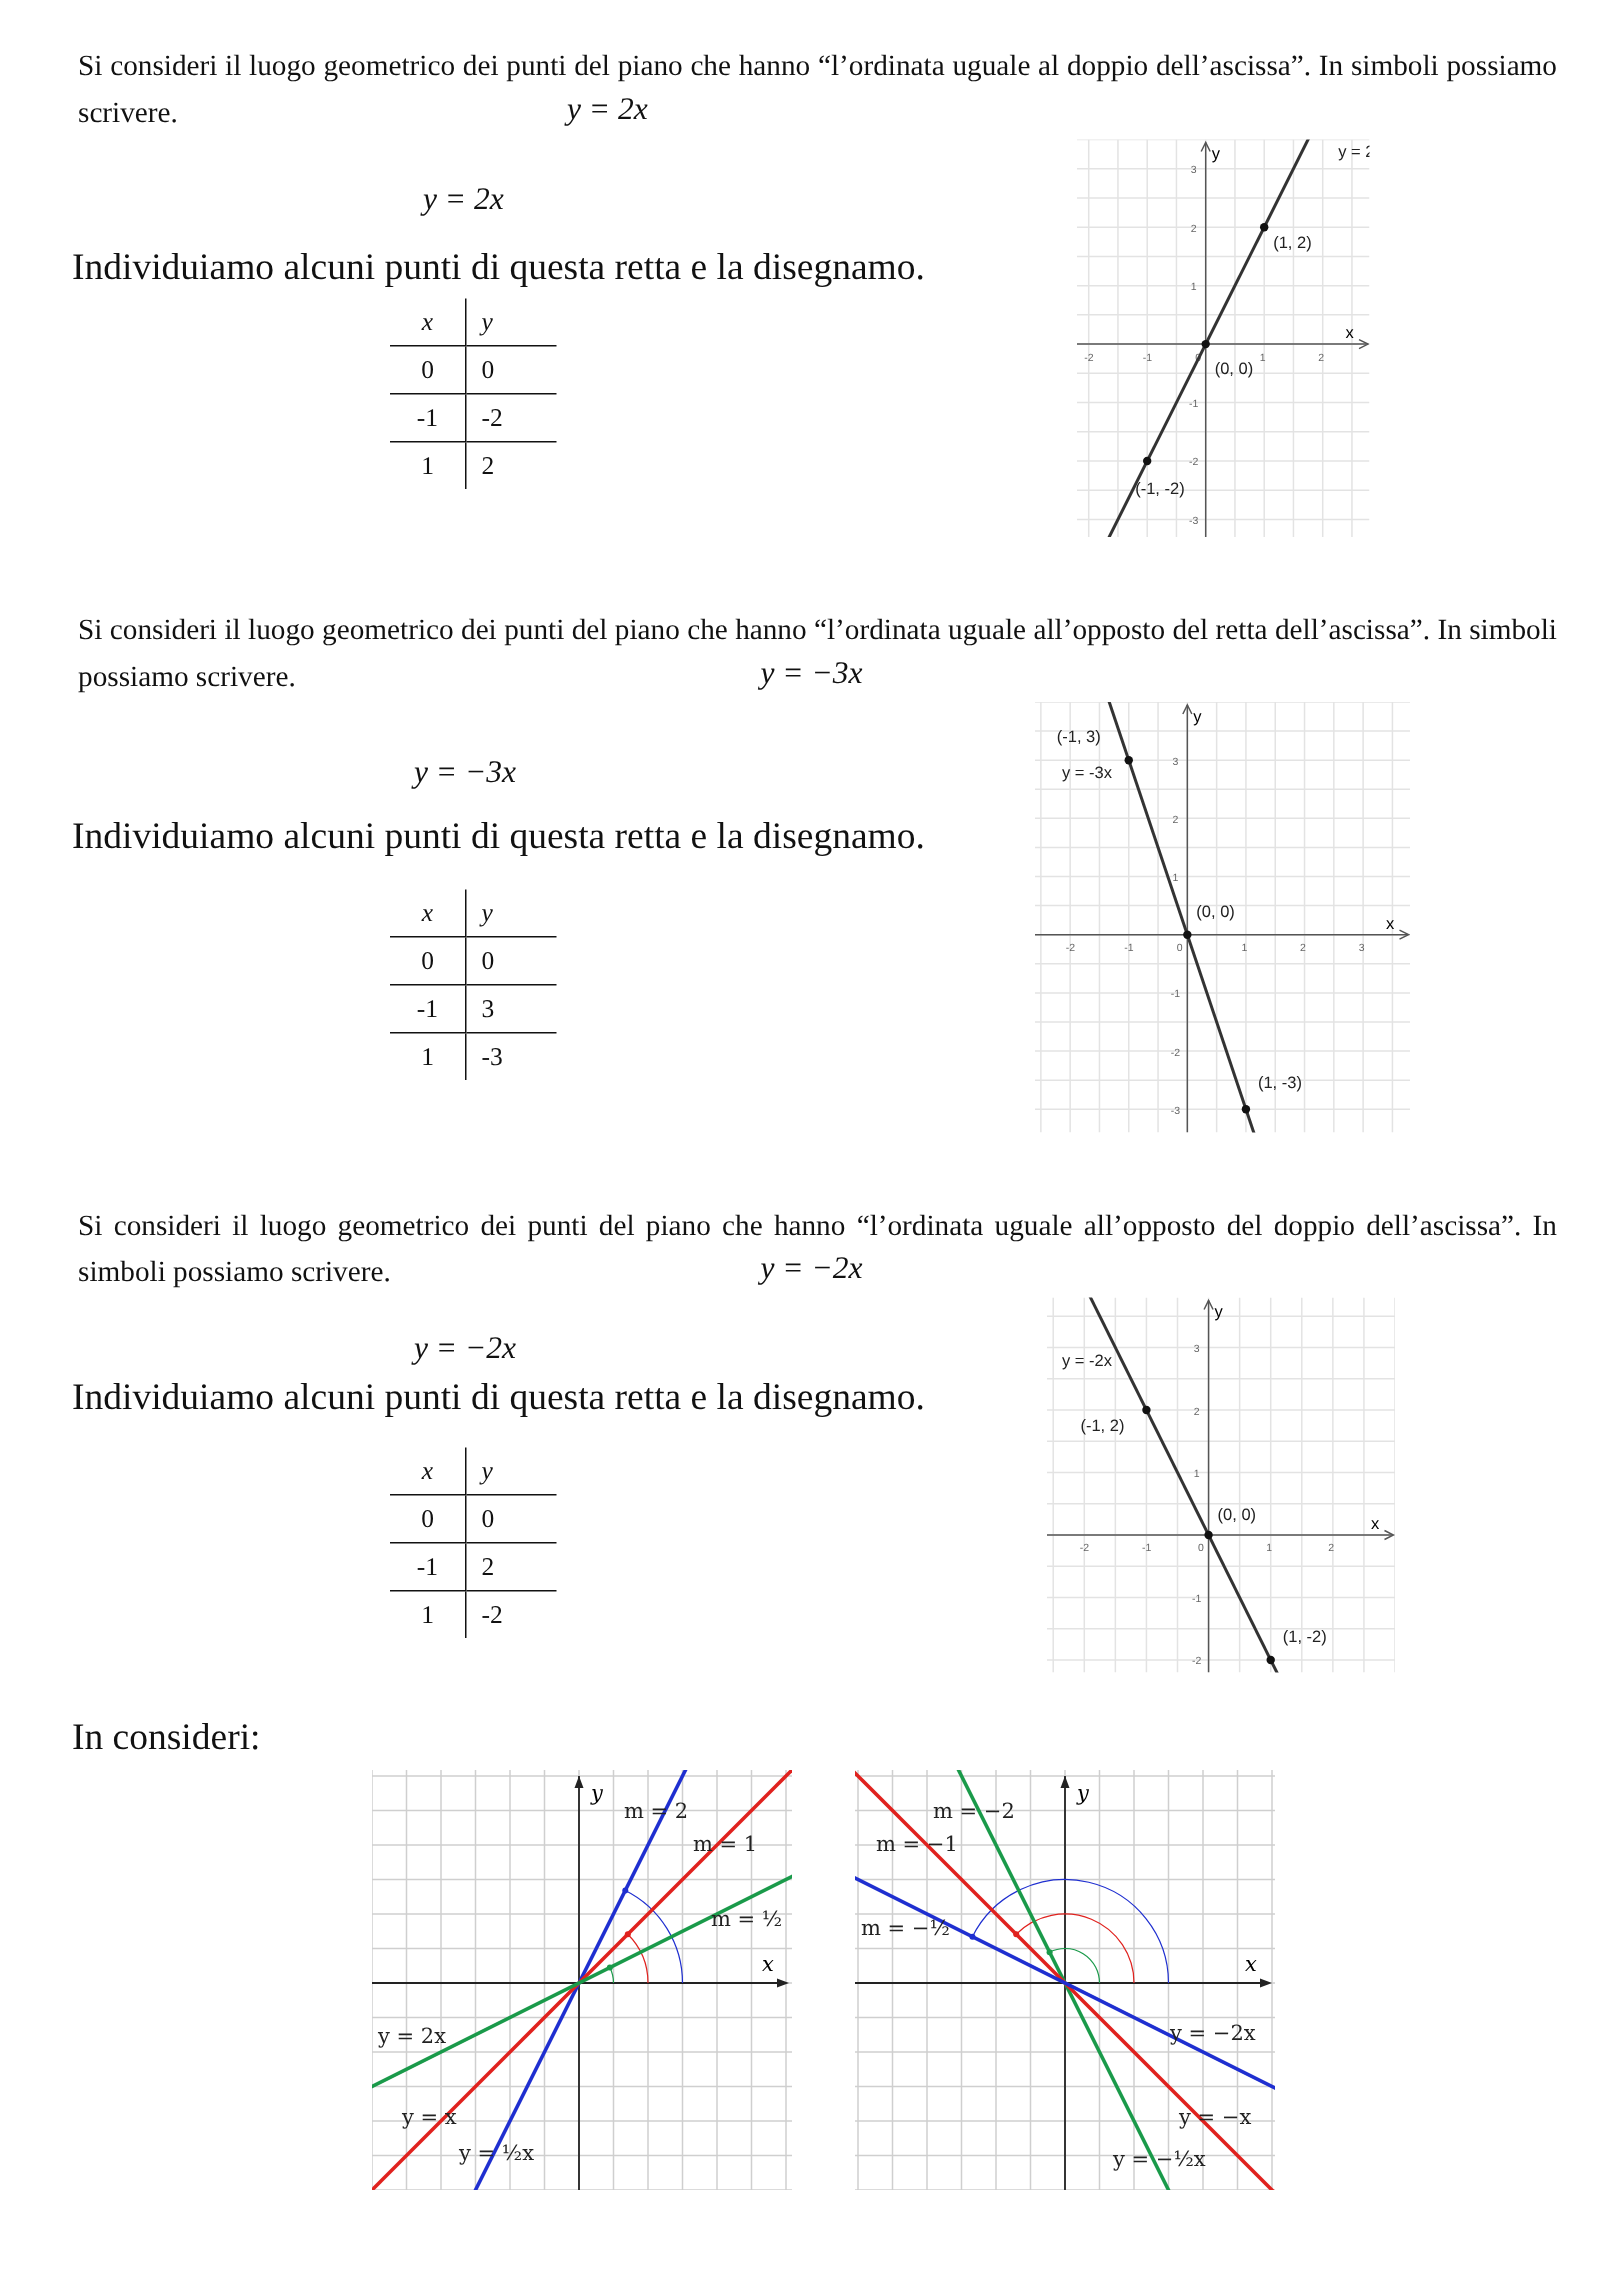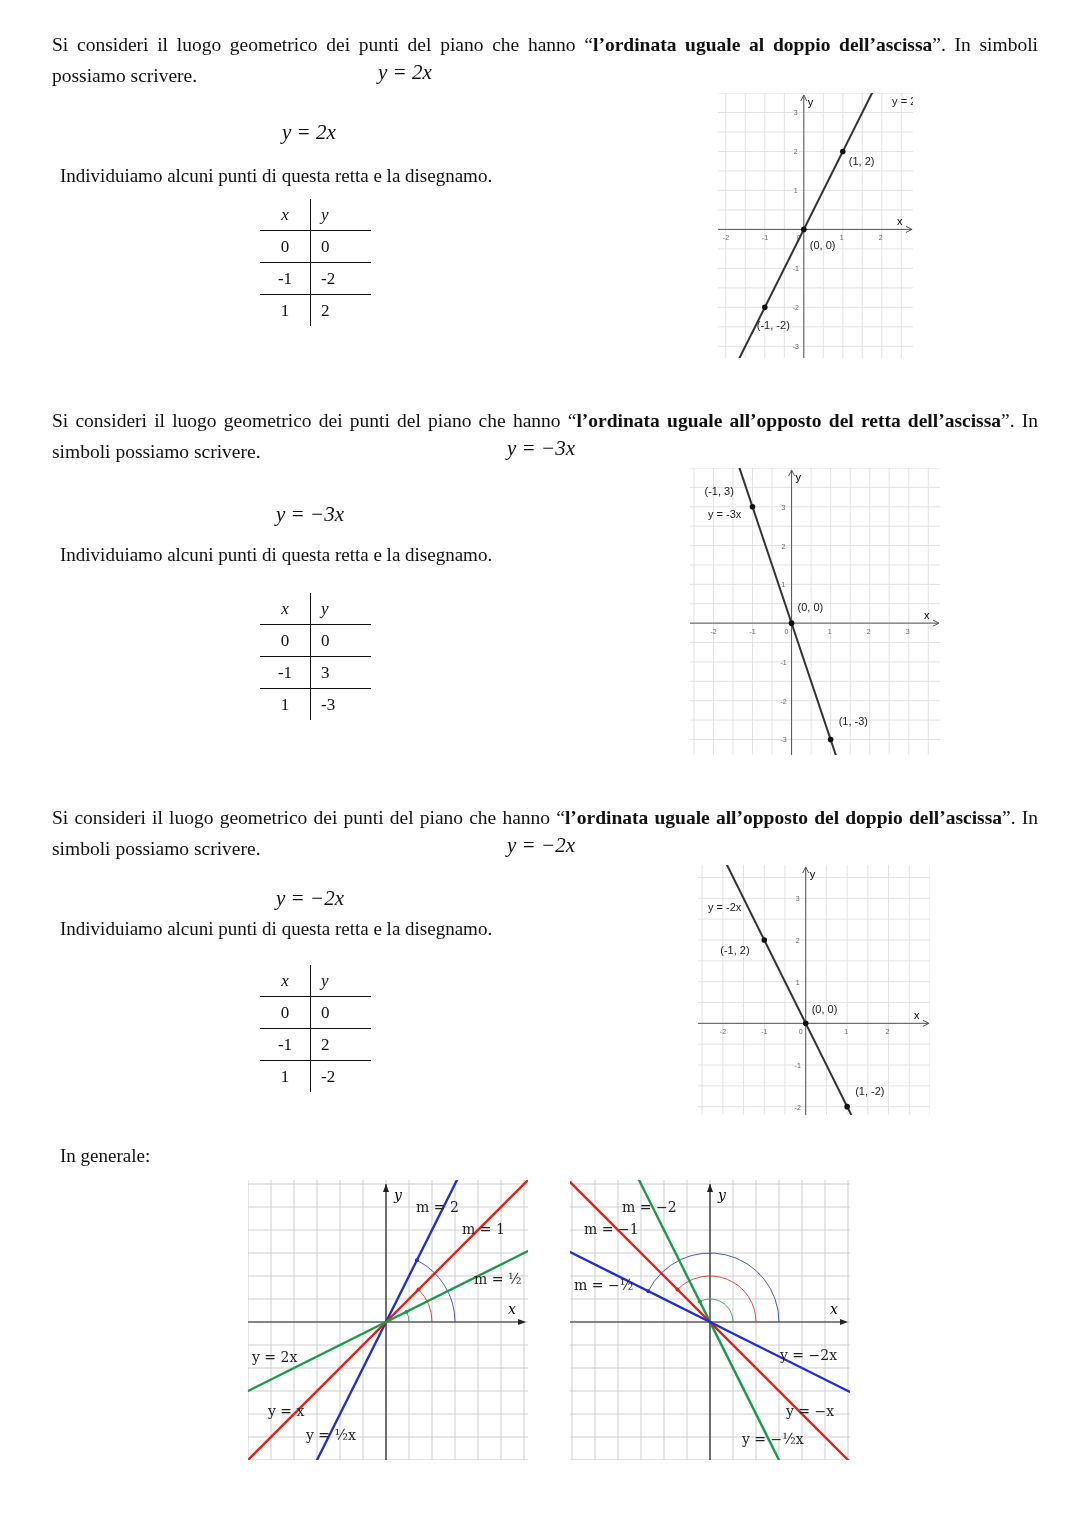--- a/index.html
+++ b/index.html
@@ -1,23 +1,23 @@
 <!DOCTYPE html>
 <html><head>
 <meta charset="utf-8">
 <style>
   html, body { margin: 0; padding: 0; background: #ffffff; }
   body { width: 1080px; height: 1527px; position: relative; overflow: hidden;
          font-family: "Liberation Serif", "DejaVu Serif", serif; color: #111; }
   .abs { position: absolute; }
   .para { position: absolute; left: 52px; width: 986px; font-size: 19.5px; line-height: 31px; text-align: justify; }
-  .para b { font-weight: bold; }
+  .para b { font-weight: normal; }
   .eq-inline { position: absolute; font-style: italic; font-size: 21px; }
   .eq-center { position: absolute; font-style: italic; font-size: 21px; }
-  .line { position: absolute; left: 60px; font-size: 19px; }
+  .line { position: absolute; left: 48px; font-size: 25px; }
   table.xy { position: absolute; border-collapse: collapse; font-size: 17px; }
   table.xy td { width: 50px; height: 31px; padding: 0 0 0 0; text-align: left; vertical-align: middle; }
   table.xy td.c1 { text-align: center; border-right: 1.5px solid #111; }
   table.xy td.c2 { padding-left: 10px; }
   table.xy tr.head td { font-style: italic; }
   table.xy tr.row td { border-top: 1.5px solid #111; }
   svg text { font-family: "Liberation Sans", "DejaVu Sans", sans-serif; }
   .gen text.m { font-family: "DejaVu Serif", serif; }
 </style>
 </head>
@@ -254,21 +254,21 @@
     <line x1="0" y1="-58.33333333333334" x2="232" y2="408.3333333333333" stroke="#333" stroke-width="2"></line>
     <circle cx="66.28571428571429" cy="74.99999999999999" r="2.8" fill="#111"></circle>
     <text x="22.285714285714292" y="88.99999999999999" font-size="11" fill="#222">(-1, 2)</text>
     <circle cx="107.71428571428572" cy="158.33333333333331" r="2.8" fill="#111"></circle>
     <text x="113.71428571428572" y="148.33333333333331" font-size="11" fill="#222">(0, 0)</text>
     <circle cx="149.14285714285717" cy="241.66666666666666" r="2.8" fill="#111"></circle>
     <text x="157.14285714285717" y="229.66666666666666" font-size="11" fill="#222">(1, -2)</text>
     <text x="10" y="45.833333333333314" font-size="11" fill="#222">y = -2x</text>
   </svg>
 
-<div class="line" style="top:1145px;">In generale:</div>
+<div class="line" style="top:1145px;">In consideri:</div>
 <svg class="abs gen" id="g3" style="left:248px; top:1180px;" width="280" height="280">
     <line x1="0" y1="0" x2="0" y2="280" stroke="#cfcfcf" stroke-width="1"></line>
     <line x1="0" y1="280" x2="280" y2="280" stroke="#cfcfcf" stroke-width="1"></line>
     <line x1="23" y1="0" x2="23" y2="280" stroke="#cfcfcf" stroke-width="1"></line>
     <line x1="0" y1="257" x2="280" y2="257" stroke="#cfcfcf" stroke-width="1"></line>
     <line x1="46" y1="0" x2="46" y2="280" stroke="#cfcfcf" stroke-width="1"></line>
     <line x1="0" y1="234" x2="280" y2="234" stroke="#cfcfcf" stroke-width="1"></line>
     <line x1="69" y1="0" x2="69" y2="280" stroke="#cfcfcf" stroke-width="1"></line>
     <line x1="0" y1="211" x2="280" y2="211" stroke="#cfcfcf" stroke-width="1"></line>
     <line x1="92" y1="0" x2="92" y2="280" stroke="#cfcfcf" stroke-width="1"></line>

